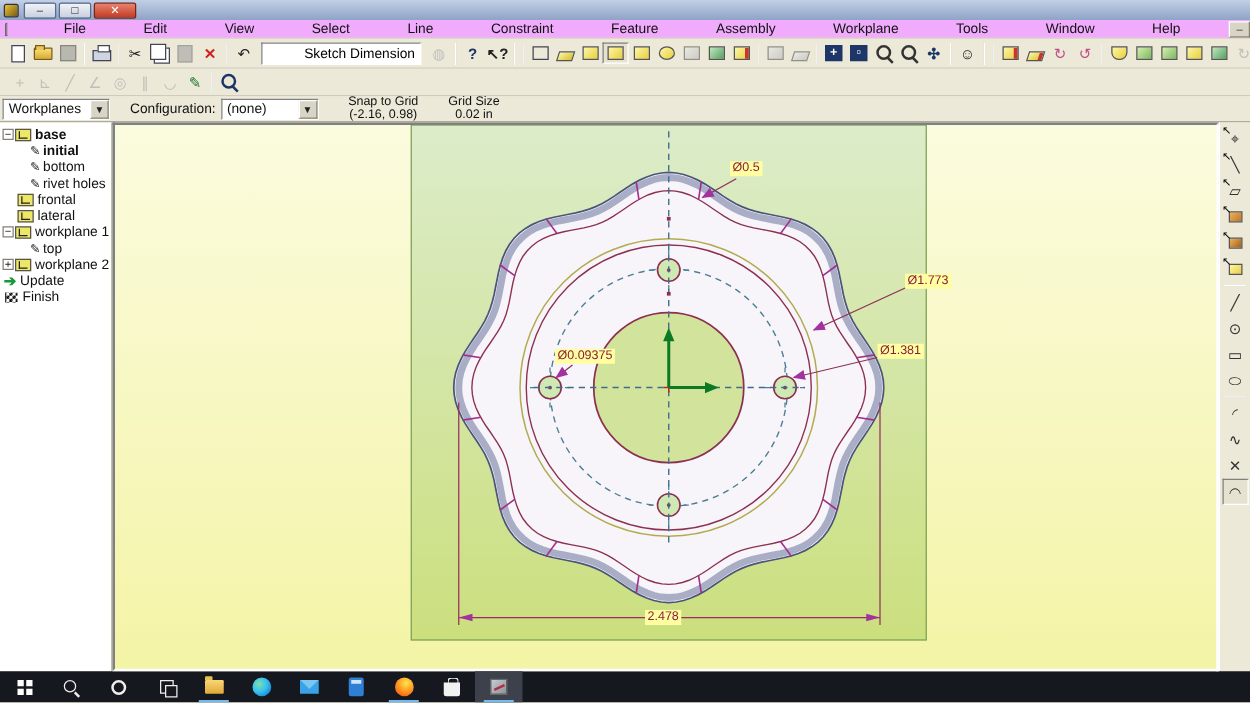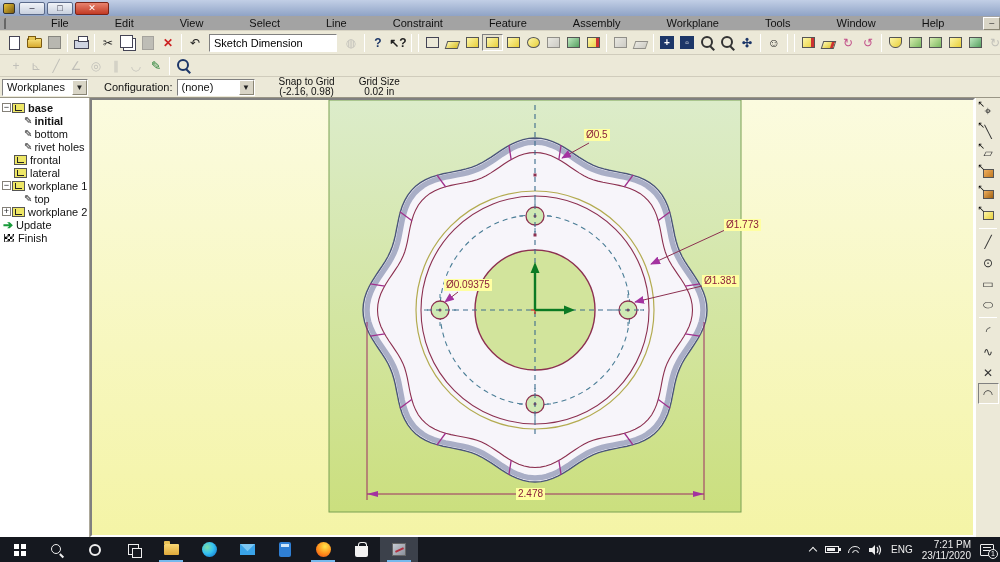--- a/index.html
+++ b/index.html
@@ -9,36 +9,36 @@
 
   
   .titlebar { height:16px; background:linear-gradient(180deg,#c2cfe6,#8fa3c6); display:flex; align-items:center; padding:0 3px; flex:0 0 auto; }
   .appicon { width:12px; height:11px; background:linear-gradient(135deg,#e8c23a,#7a5a10); border:1px solid #333; margin-right:4px; border-radius:2px; }
   .title { font-size:11px; font-weight:bold; color:#000; flex:1; white-space:nowrap; }
   .winbtns { display:flex; gap:2px; }
   .wbtn { width:26px; height:13px; border:1px solid #5a6a8a; border-radius:2px; background:linear-gradient(#f0f3f8,#c8d0de); font-size:9px; line-height:11px; text-align:center; color:#223; }
   .wbtn.close { background:linear-gradient(#e8836e,#c23a24); color:#fff; border-color:#7a2417; width:34px; }
 
   
-  .menubar { height:15px; background:#a3a3a3; display:flex; align-items:center; padding:0 4px; border-bottom:1px solid #d8d4c4; flex:0 0 auto;gap:32px; }
+  .menubar { height:15px; background:#f0abfc; display:flex; align-items:center; padding:0 4px; border-bottom:1px solid #d8d4c4; flex:0 0 auto;gap:32px; }
   .menudoc { width:11px; height:11px; border:1px solid #666; background:#fff; margin-right:6px; border-radius:5px 1px 1px 1px; }
   .mitem { padding:1px 7px; font-size:11px; color:#111; }
   .mdibtns { margin-left:auto; display:flex; gap:2px; }
   .mdib { width:17px; height:13px; background:#d9d5c6; border:1px solid; border-color:#fff #8a8675 #8a8675 #fff; font-size:9px; line-height:11px; text-align:center; color:#333; }
 
   
   .toolbar1 { height:24px; background:#ece9d8; display:flex; align-items:center; padding:0 4px; border-bottom:1px solid #d0ccbc; flex:0 0 auto; }
   .toolbar2 { height:22px; background:#ece9d8; display:flex; align-items:center; padding:0 6px; border-bottom:1px solid #d0ccbc; flex:0 0 auto; }
   .tb { width:20px; height:20px; display:flex; align-items:center; justify-content:center; font-size:12px; color:#222; flex:0 0 auto; }
   .tb.dis { color:#a8a494; filter:grayscale(1); opacity:.6; }
   .tb.red { color:#c22; font-weight:bold; }
   .tb.green { color:#1b7a2a; }
   .tb.pink { color:#c2508a; }
   .sep { width:1px; height:18px; background:#b8b4a4; border-right:1px solid #fff; margin:0 3px; flex:0 0 auto; }
-  .dimfield { width:128px; height:18px; border:1px solid; border-color:#808080 #fff #fff #808080; background:#fff; font-size:11px; padding:1px 4px; font-family:"Liberation Sans",sans-serif; margin:0 4px; }
+  .dimfield { width:128px; height:18px; border:1px solid; border-color:#808080 #fff #fff #808080; background:#fff; font-size:11px; padding:1px 4px; font-family:"Liberation Sans",sans-serif; margin:0 4px;text-align:right; }
   
   .ic-page { width:11px; height:14px; background:#fff; border:1px solid #445; }
   .ic-folder { width:15px; height:10px; background:linear-gradient(#f7e07a,#d8ab30); border:1px solid #7a5a10; border-radius:1px; position:relative; }
   .ic-folder::before { content:""; position:absolute; top:-3px; left:0; width:6px; height:3px; background:#e8c855; border:1px solid #7a5a10; border-bottom:none; }
   .ic-floppy { width:13px; height:13px; background:#8a96b8; border:1px solid #445; position:relative; }
   .ic-printer { width:15px; height:9px; background:#cfd4e2; border:1px solid #445; position:relative; margin-top:4px; }
   .ic-printer::before { content:""; position:absolute; top:-5px; left:3px; width:8px; height:4px; background:#fff; border:1px solid #445; }
   .ic-copy { width:13px; height:13px; position:relative; background:#fff; border:1px solid #445; box-shadow:3px 3px 0 -1px #fff, 3px 3px 0 0 #445; margin:-2px 3px 0 0; }
   .ic-clip { width:12px; height:14px; background:#b8a06a; border:1px solid #776; }
   .mag { position:relative; width:15px; height:15px; }
@@ -536,32 +536,14 @@
       </span>
     <span class="tkbtn active">
         <span class="tk-ff"></span>
       </span>
     <span class="tkbtn">
         <span class="tk-store"></span>
       </span>
     <span class="tkbtn active current">
         <span class="tk-prod"></span>
       </span>
-    <span class="tray">
-      <span class="tr-chev"></span>
-      <span class="tr-bat"></span>
-      <span class="tr-wifi"></span>
-      <svg width="13" height="12" viewBox="0 0 13 12">
-        <polygon points="0,4 3,4 6,1 6,11 3,8 0,8" fill="#eee"></polygon>
-        <path d="M8,3 Q10,6 8,9" stroke="#eee" stroke-width="1.2" fill="none"></path>
-        <path d="M10,1.5 Q13,6 10,10.5" stroke="#eee" stroke-width="1.2" fill="none"></path>
-      </svg>
-      <span class="tr-lang">ENG</span>
-      <span class="tk-clock">
-        <div>7:21 PM</div>
-        <div>23/11/2020</div>
-      </span>
-      <span class="tr-note">
-        <span class="badge">1</span>
-      </span>
-    </span>
   </div>
 </div>
 
 </body></html>

